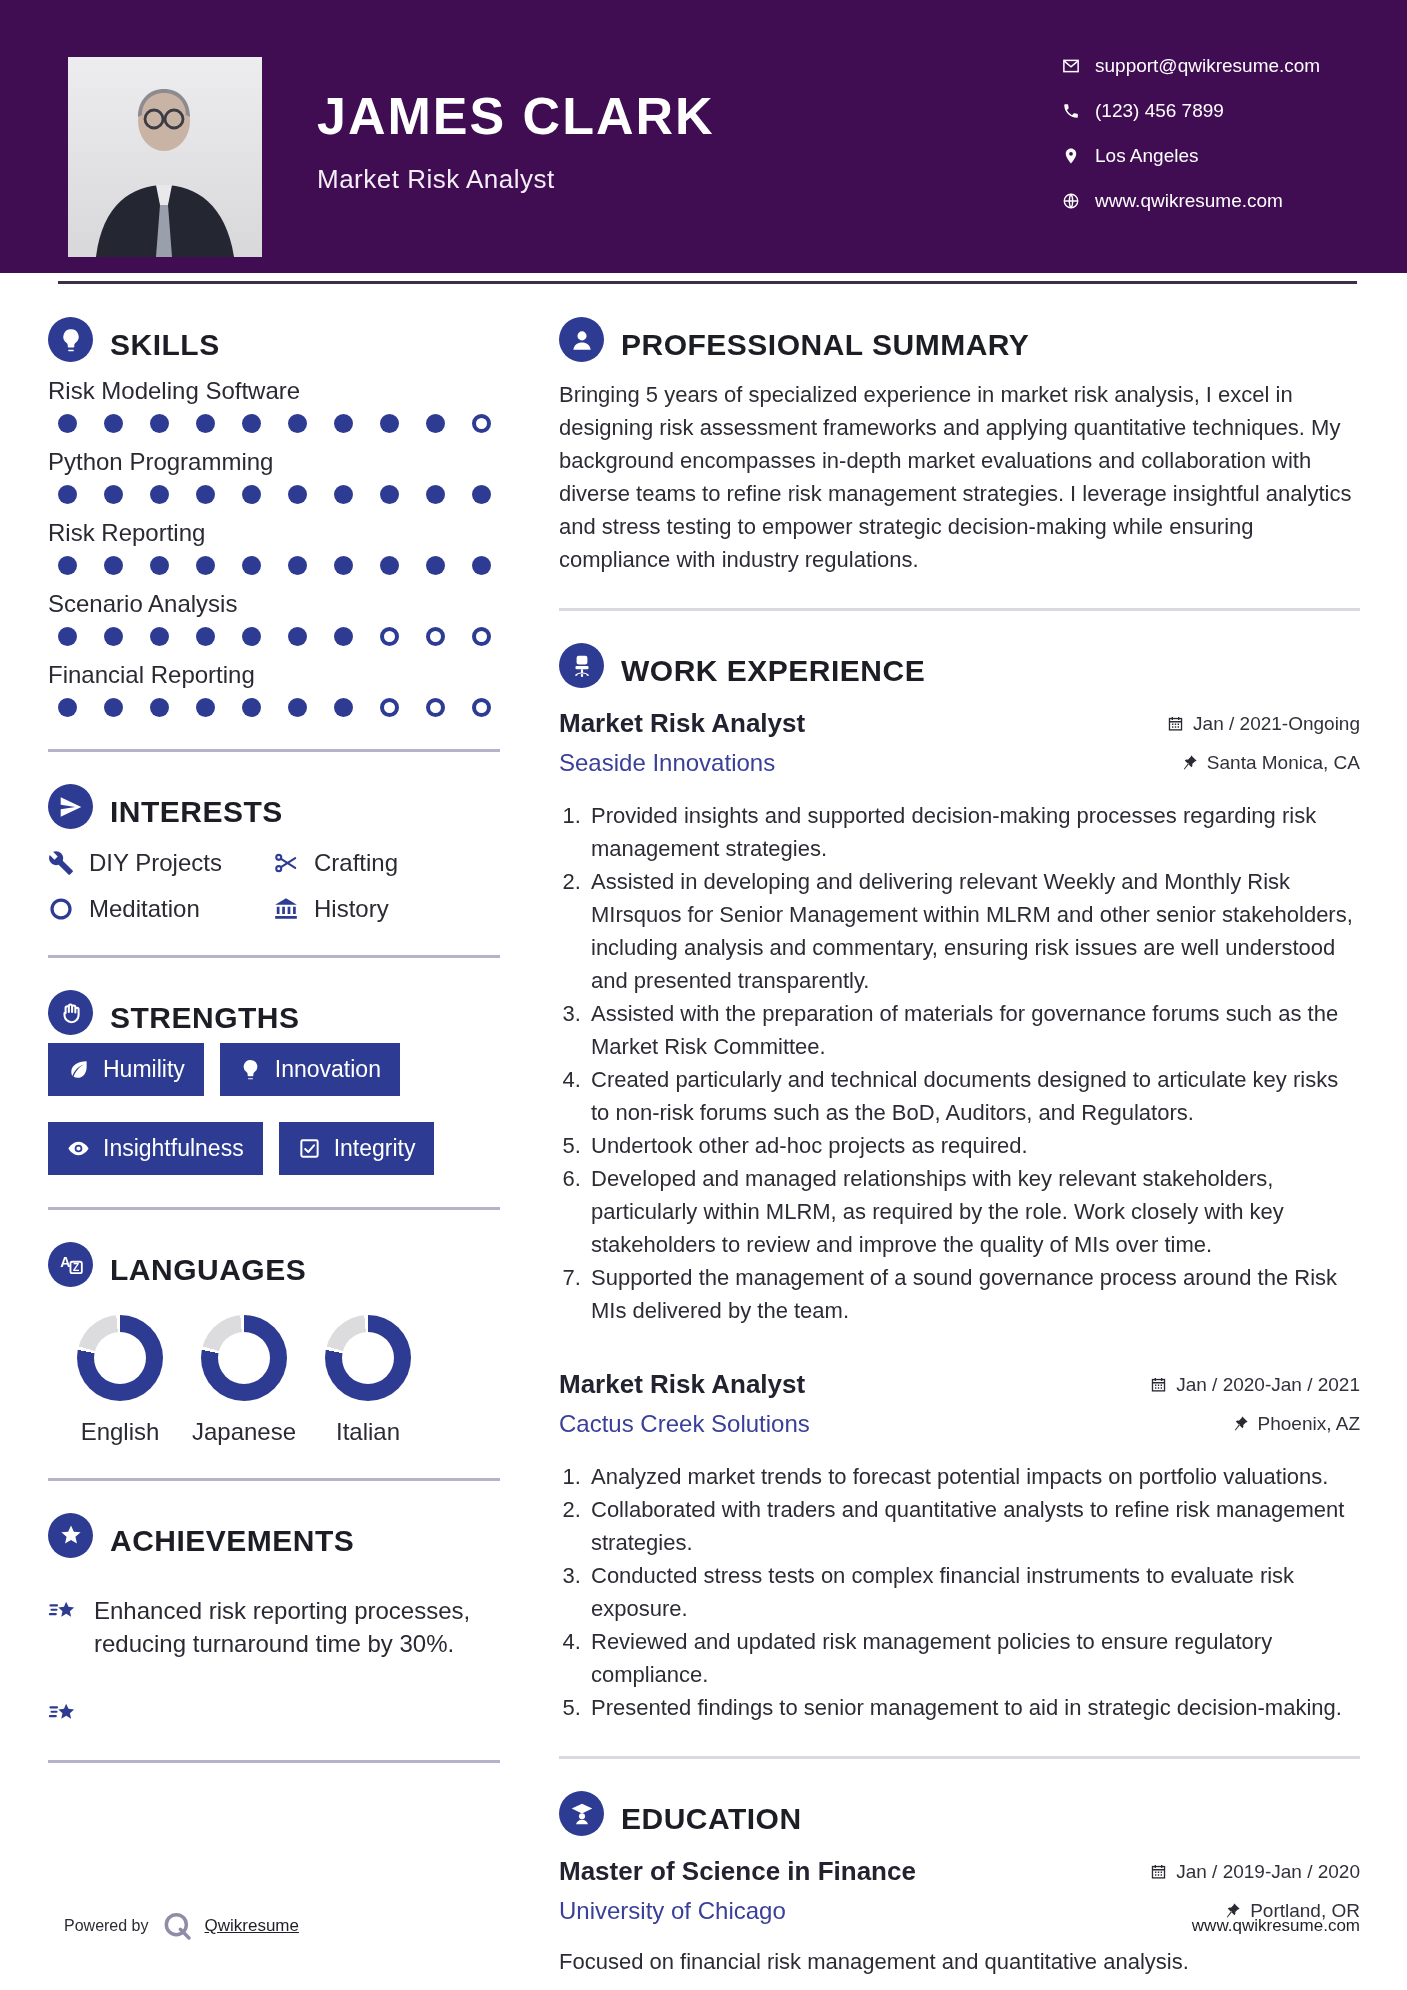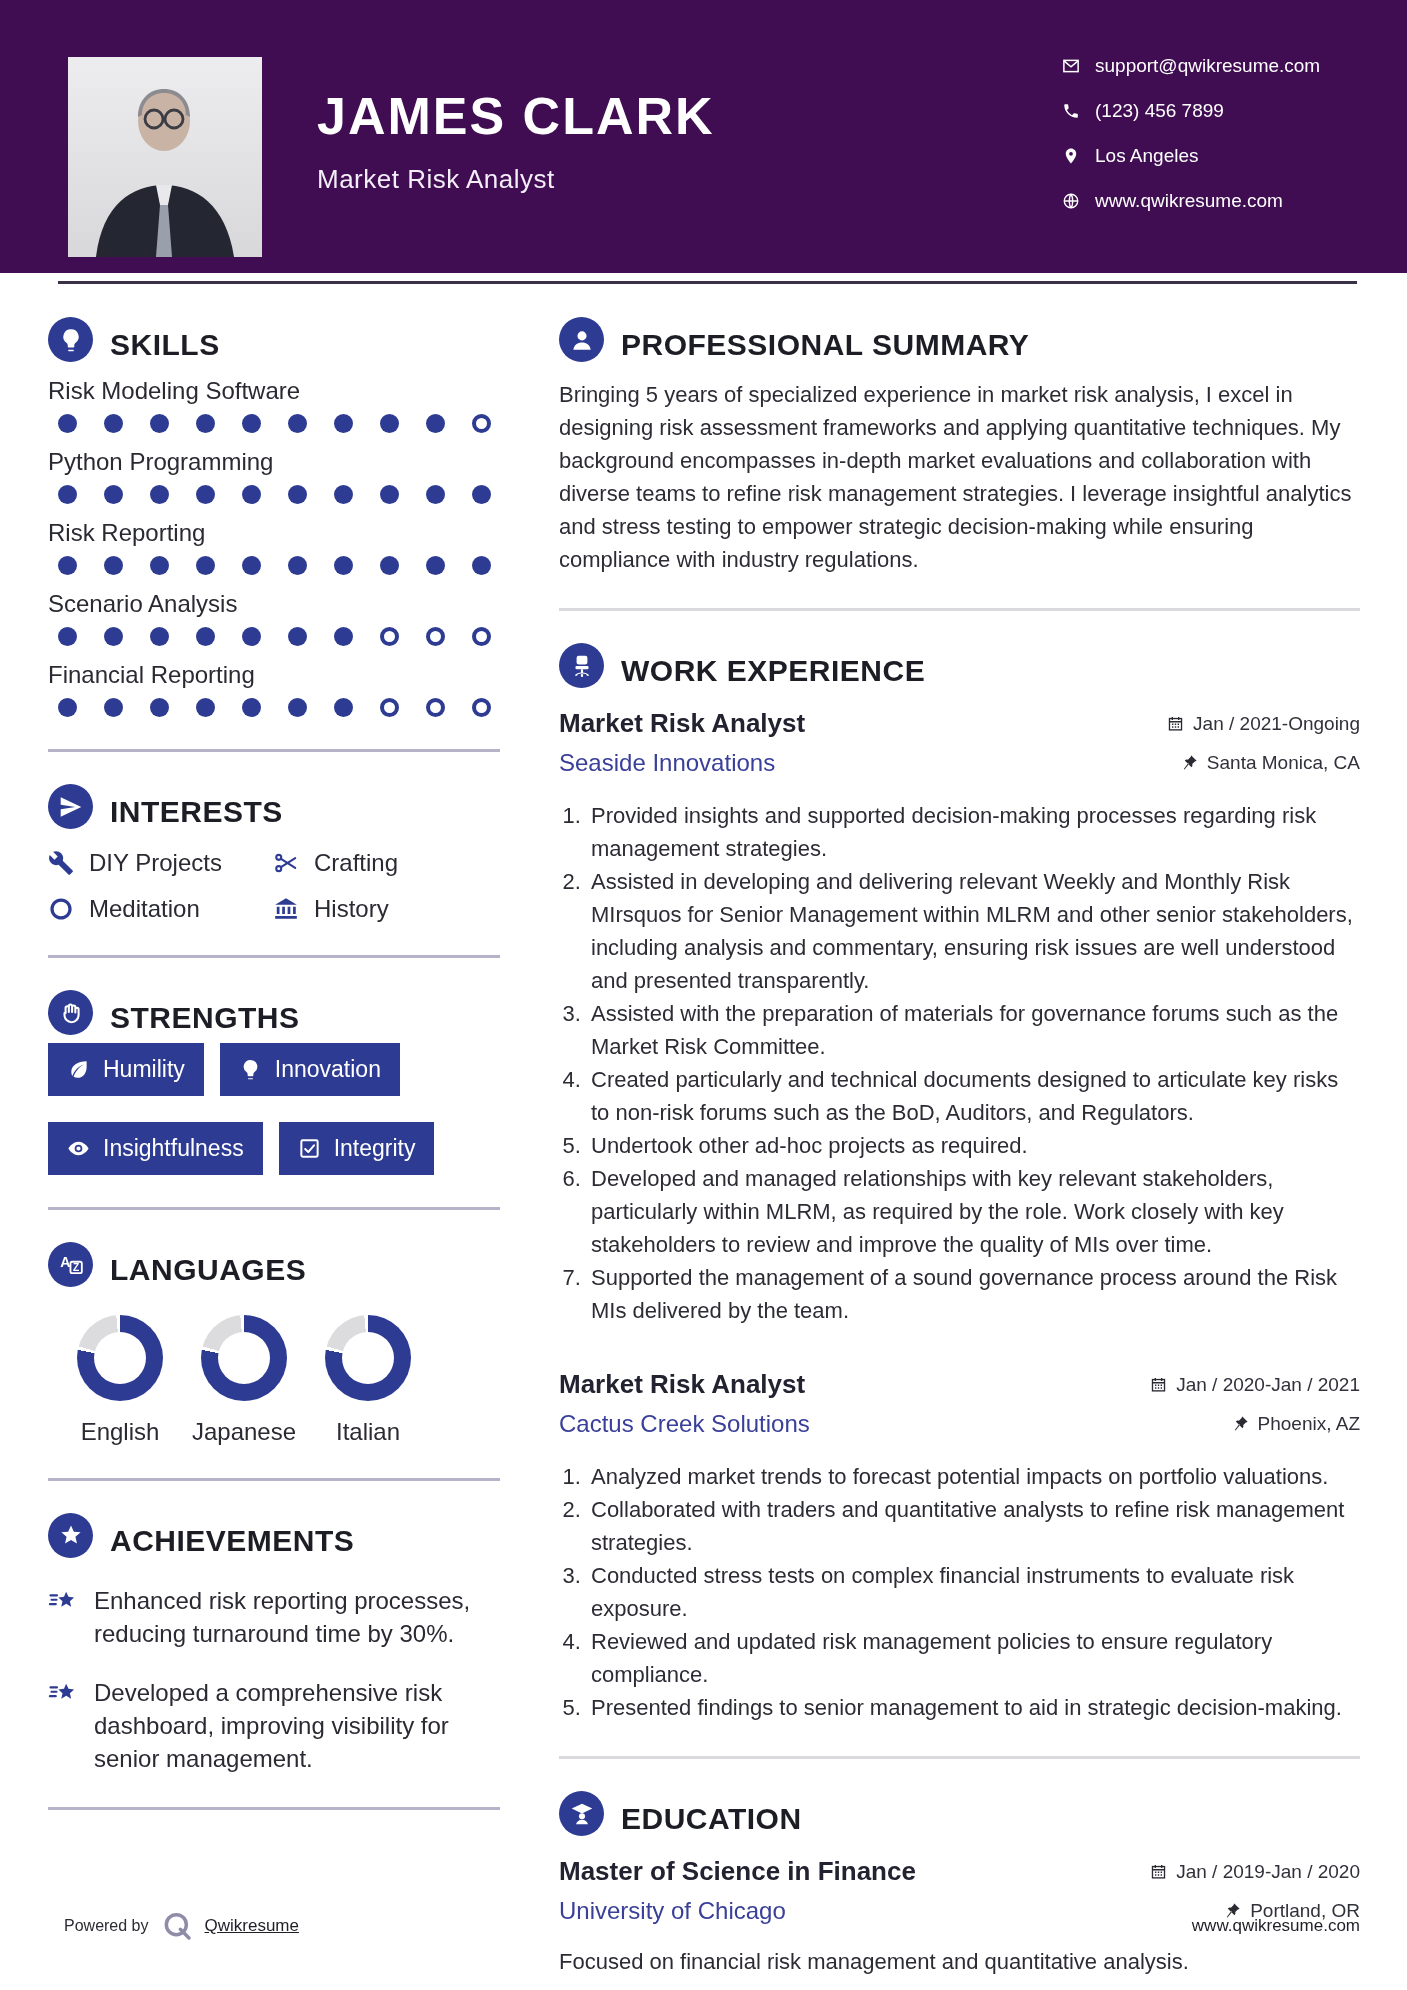--- a/index.html
+++ b/index.html
@@ -55,21 +55,21 @@
   .badge .icon{width:23px;height:23px;color:#ffffff;flex:0 0 auto;}
 
   
   .langs{display:flex;gap:4px;margin-top:28px;padding-left:12px;}
   .lang{width:120px;display:flex;flex-direction:column;align-items:center;}
   .donut{width:86px;height:86px;border-radius:50%;position:relative;}
   .donut::after{content:"";position:absolute;inset:17px;border-radius:50%;background:#ffffff;}
   .lang-label{margin-top:17px;font-size:24px;color:#2a2a33;}
 
   
-  .ach{display:flex;align-items:flex-start;gap:16px;margin-top:26px;}
+  .ach{display:flex;align-items:flex-start;gap:16px;margin-top:36px;}
   .ach .icon{width:30px;height:30px;color:#2D3B92;flex:0 0 auto;margin-top:2px;}
   .ach-text{font-size:24px;line-height:33px;color:#2a2a33;}
 
   
   .summary-text{margin:16px 0 0 0;font-size:22px;line-height:33px;color:#2c2c35;}
   .job{margin-top:20px;}
   .job + .job{margin-top:42px;}
   .job-head{display:flex;justify-content:space-between;align-items:baseline;}
   .job-role{margin:0;font-size:26px;font-weight:700;color:#222230;}
   .meta{display:flex;align-items:center;gap:9px;font-size:19px;color:#31313b;white-space:nowrap;}
@@ -397,21 +397,20 @@
               </span>
               <div class="ach-text">Enhanced risk reporting processes, reducing turnaround time by 30%.</div>
             </div>
             <div class="ach">
               <span class="icon ">
                 <svg viewBox="0 0 24 24" fill="currentColor">
                   <path d="M14.5 4.5l1.9 4.1 4.5.5-3.4 3 1 4.4-3.9-2.3-4 2.3 1-4.4-3.3-3 4.5-.5z"></path>
                   <path d="M2 7.5h5.2M2.8 11h4M1.5 14.5h4.7" stroke="currentColor" stroke-width="1.7" stroke-linecap="round"></path>
                 </svg>
               </span>
-              <div class="ach-text">Developed a comprehensive risk dashboard, improving visibility for senior management.</div>
             </div>
           </div>
       </section>
 
       <hr class="sep left-sep">
     </aside>
 
     <main class="right">
 
       <section>

